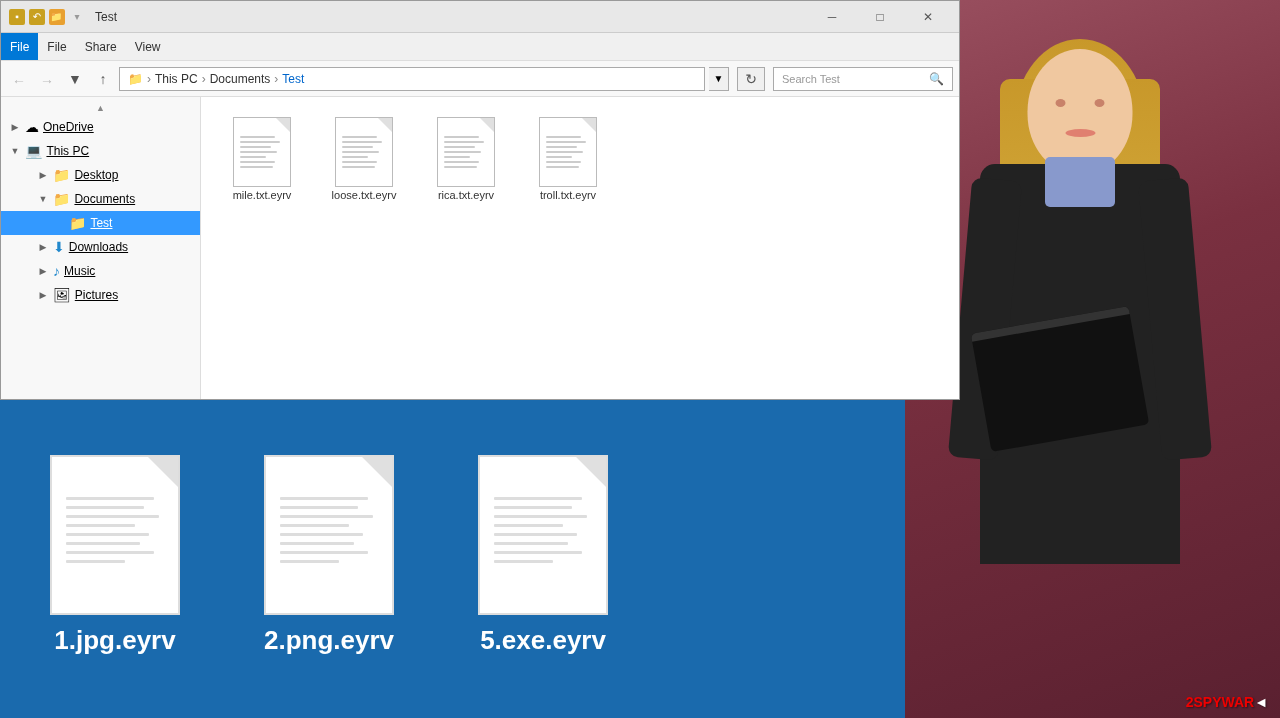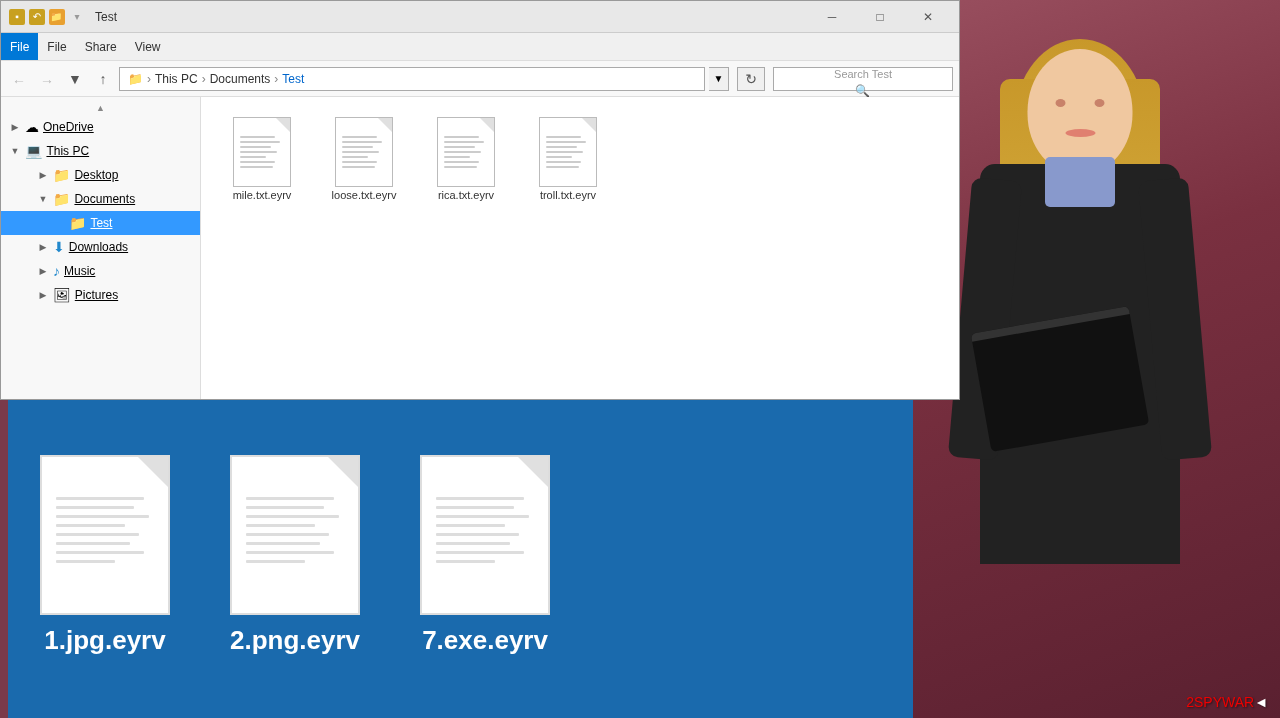--- a/index.html
+++ b/index.html
@@ -148,21 +148,20 @@
     }
     .search-box {
       width: 180px; height: 24px;
       border: 1px solid #aaa;
       background: white;
       padding: 0 8px;
       font-size: 12px;
       display: flex; align-items: center;
       margin-left: 4px;
       gap: 4px;
-      flex-direction: column;
     }
     .search-text { flex: 1; font-size: 11px; color: #999; }
 
     
     .main-area {
       flex: 1;
       display: flex;
       overflow: hidden;
     }
 
@@ -249,29 +248,29 @@
       font-size: 11px;
       color: #333;
       text-align: center;
       margin-top: 2px;
       word-break: break-all;
     }
 
     
     .blue-section {
       position: absolute;
-      bottom: 0; left: 8px;
+      bottom: 0; left: 0;
       width: 905px;
       height: 325px;
       background: #1a6aad;
       z-index: 5;
       display: flex;
       align-items: center;
-      padding: 30px 32px;
-      gap: 60px;
+      padding: 30px 50px;
+      gap: 84px;
     }
 
     .big-file-item {
       display: flex;
       flex-direction: column;
       align-items: center;
       gap: 10px;
       cursor: pointer;
     }
 
@@ -324,21 +323,21 @@
       align-items: flex-end;
       justify-content: center;
     }
 
     
     .watermark {
       position: absolute;
       bottom: 8px;
       right: 12px;
       font-size: 14px;
-      font-weight: normal;
+      font-weight: bold;
       color: white;
       z-index: 20;
       text-shadow: 1px 1px 2px rgba(0,0,0,0.5);
     }
     .watermark span { color: #e00; }
 
     
     .person-bg {
       width: 100%;
       height: 100%;
@@ -561,21 +560,21 @@
         <div class="doc-line" style="width:90%"></div>
         <div class="doc-line" style="width:80%"></div>
         <div class="doc-line" style="width:95%"></div>
         <div class="doc-line" style="width:70%"></div>
         <div class="doc-line" style="width:85%"></div>
         <div class="doc-line" style="width:75%"></div>
         <div class="doc-line" style="width:90%"></div>
         <div class="doc-line" style="width:60%"></div>
       </div>
     </div>
-    <span class="big-file-name">7.exe.eyrv</span>
+    <span class="big-file-name">5.exe.eyrv</span>
   </div>
 </div>
 
 <div class="person-area">
   <div class="person-bg">
 
     <div style="position:relative; width:340px; height:680px;">
 
       <div style="
         position:absolute; top:20px; left:50%; transform:translateX(-50%);

